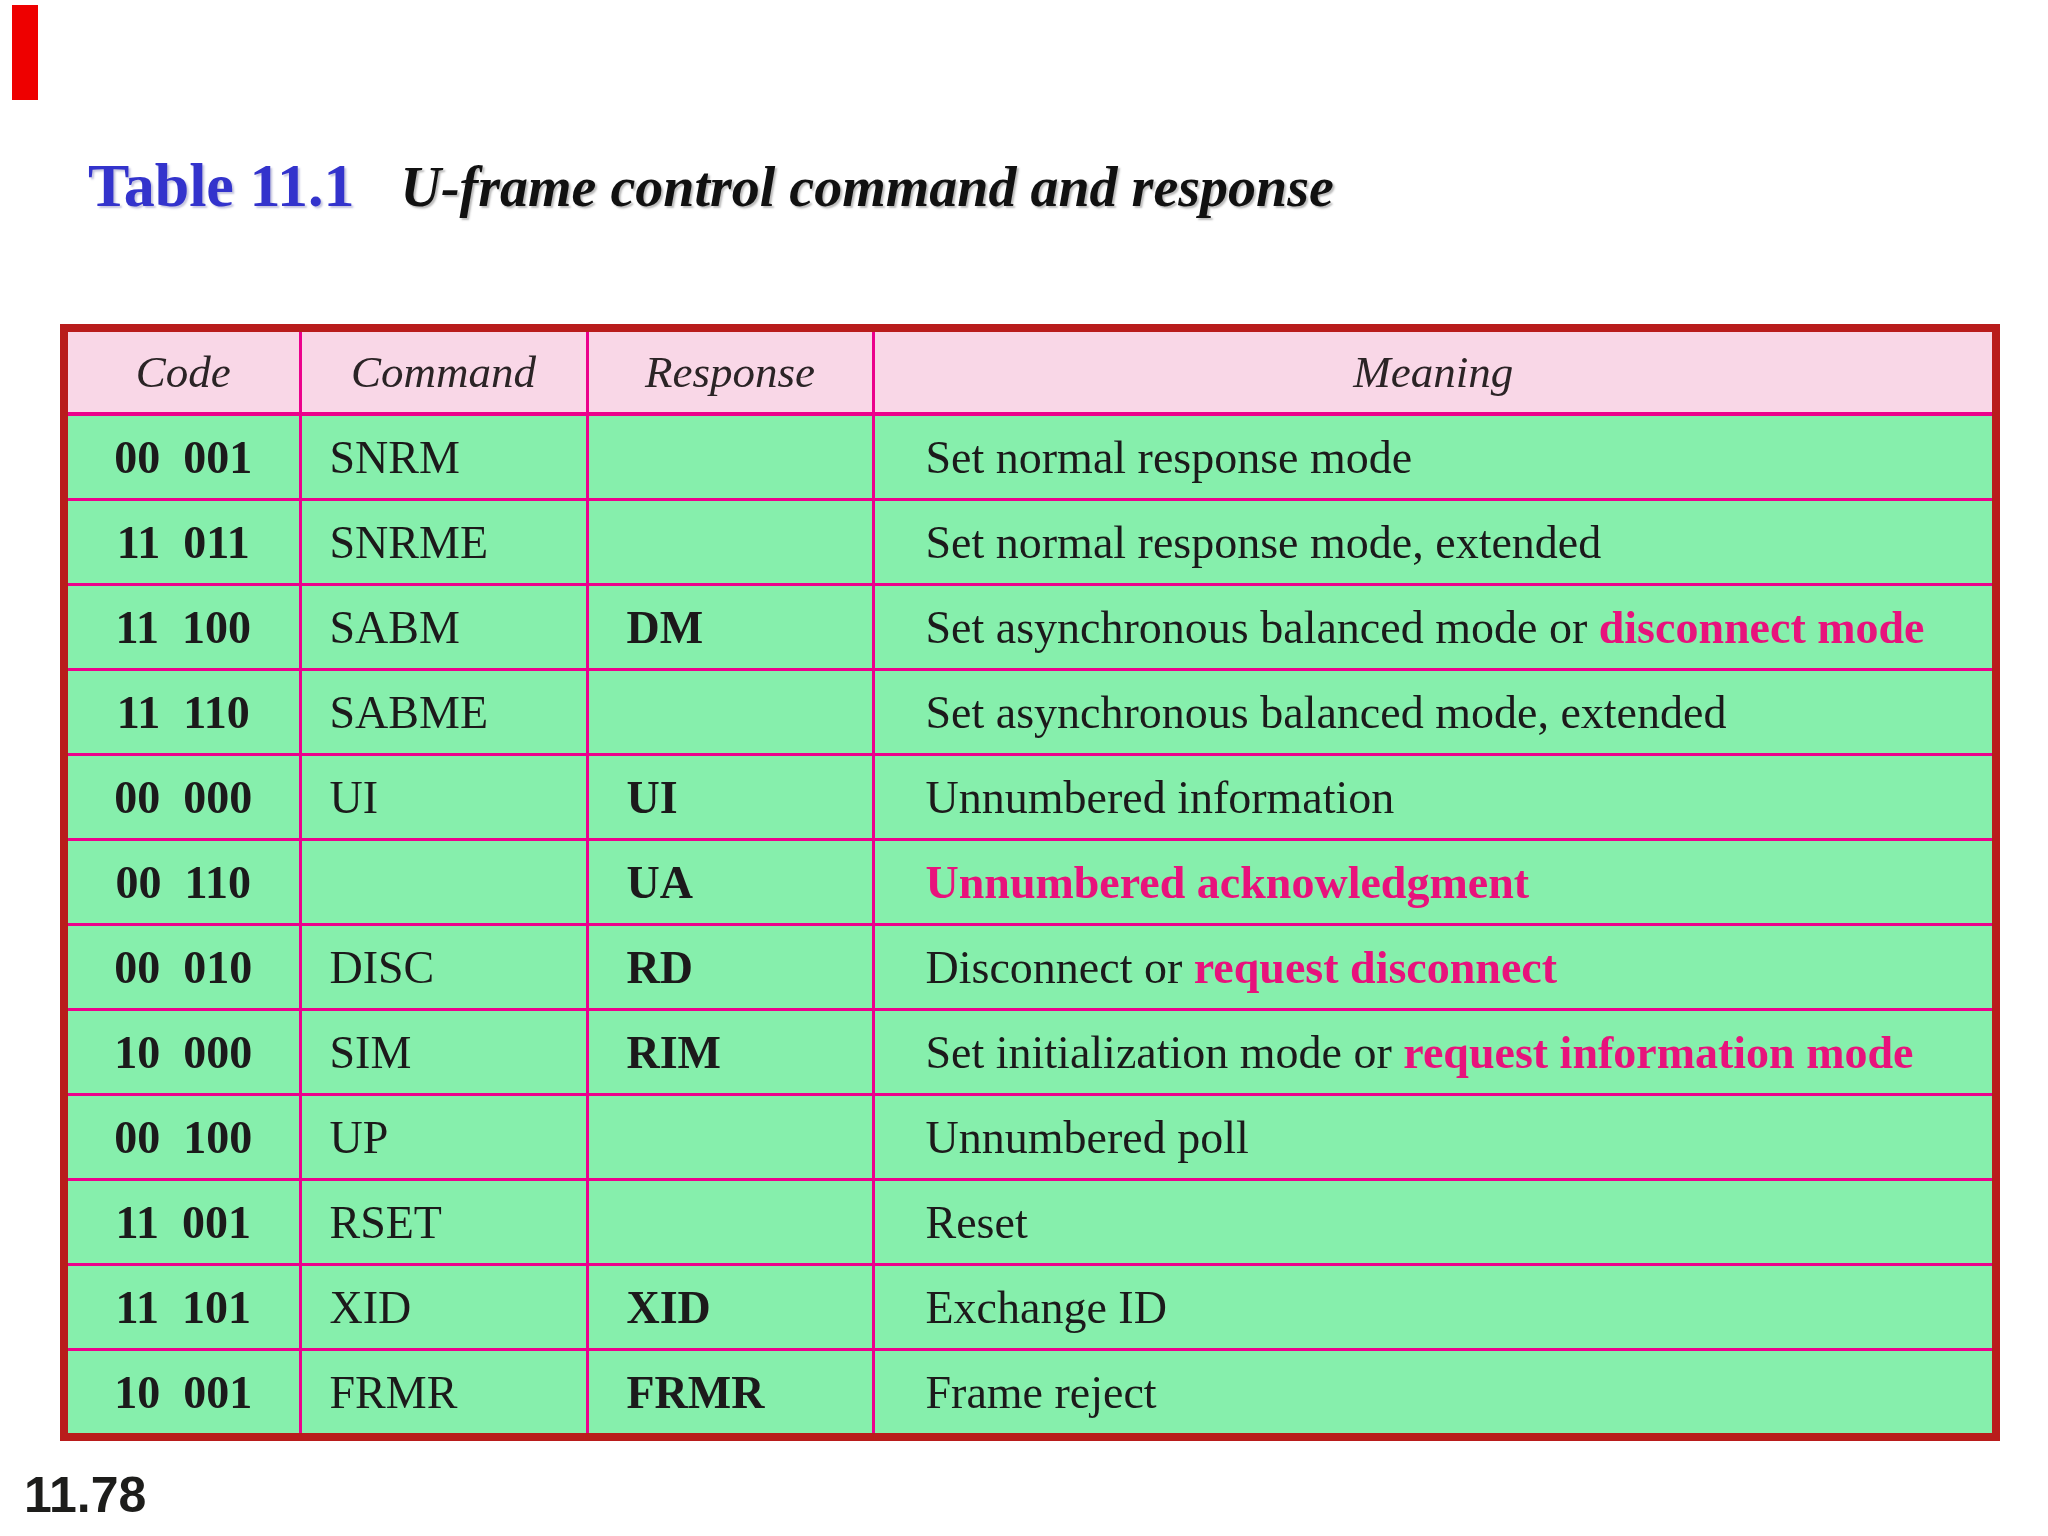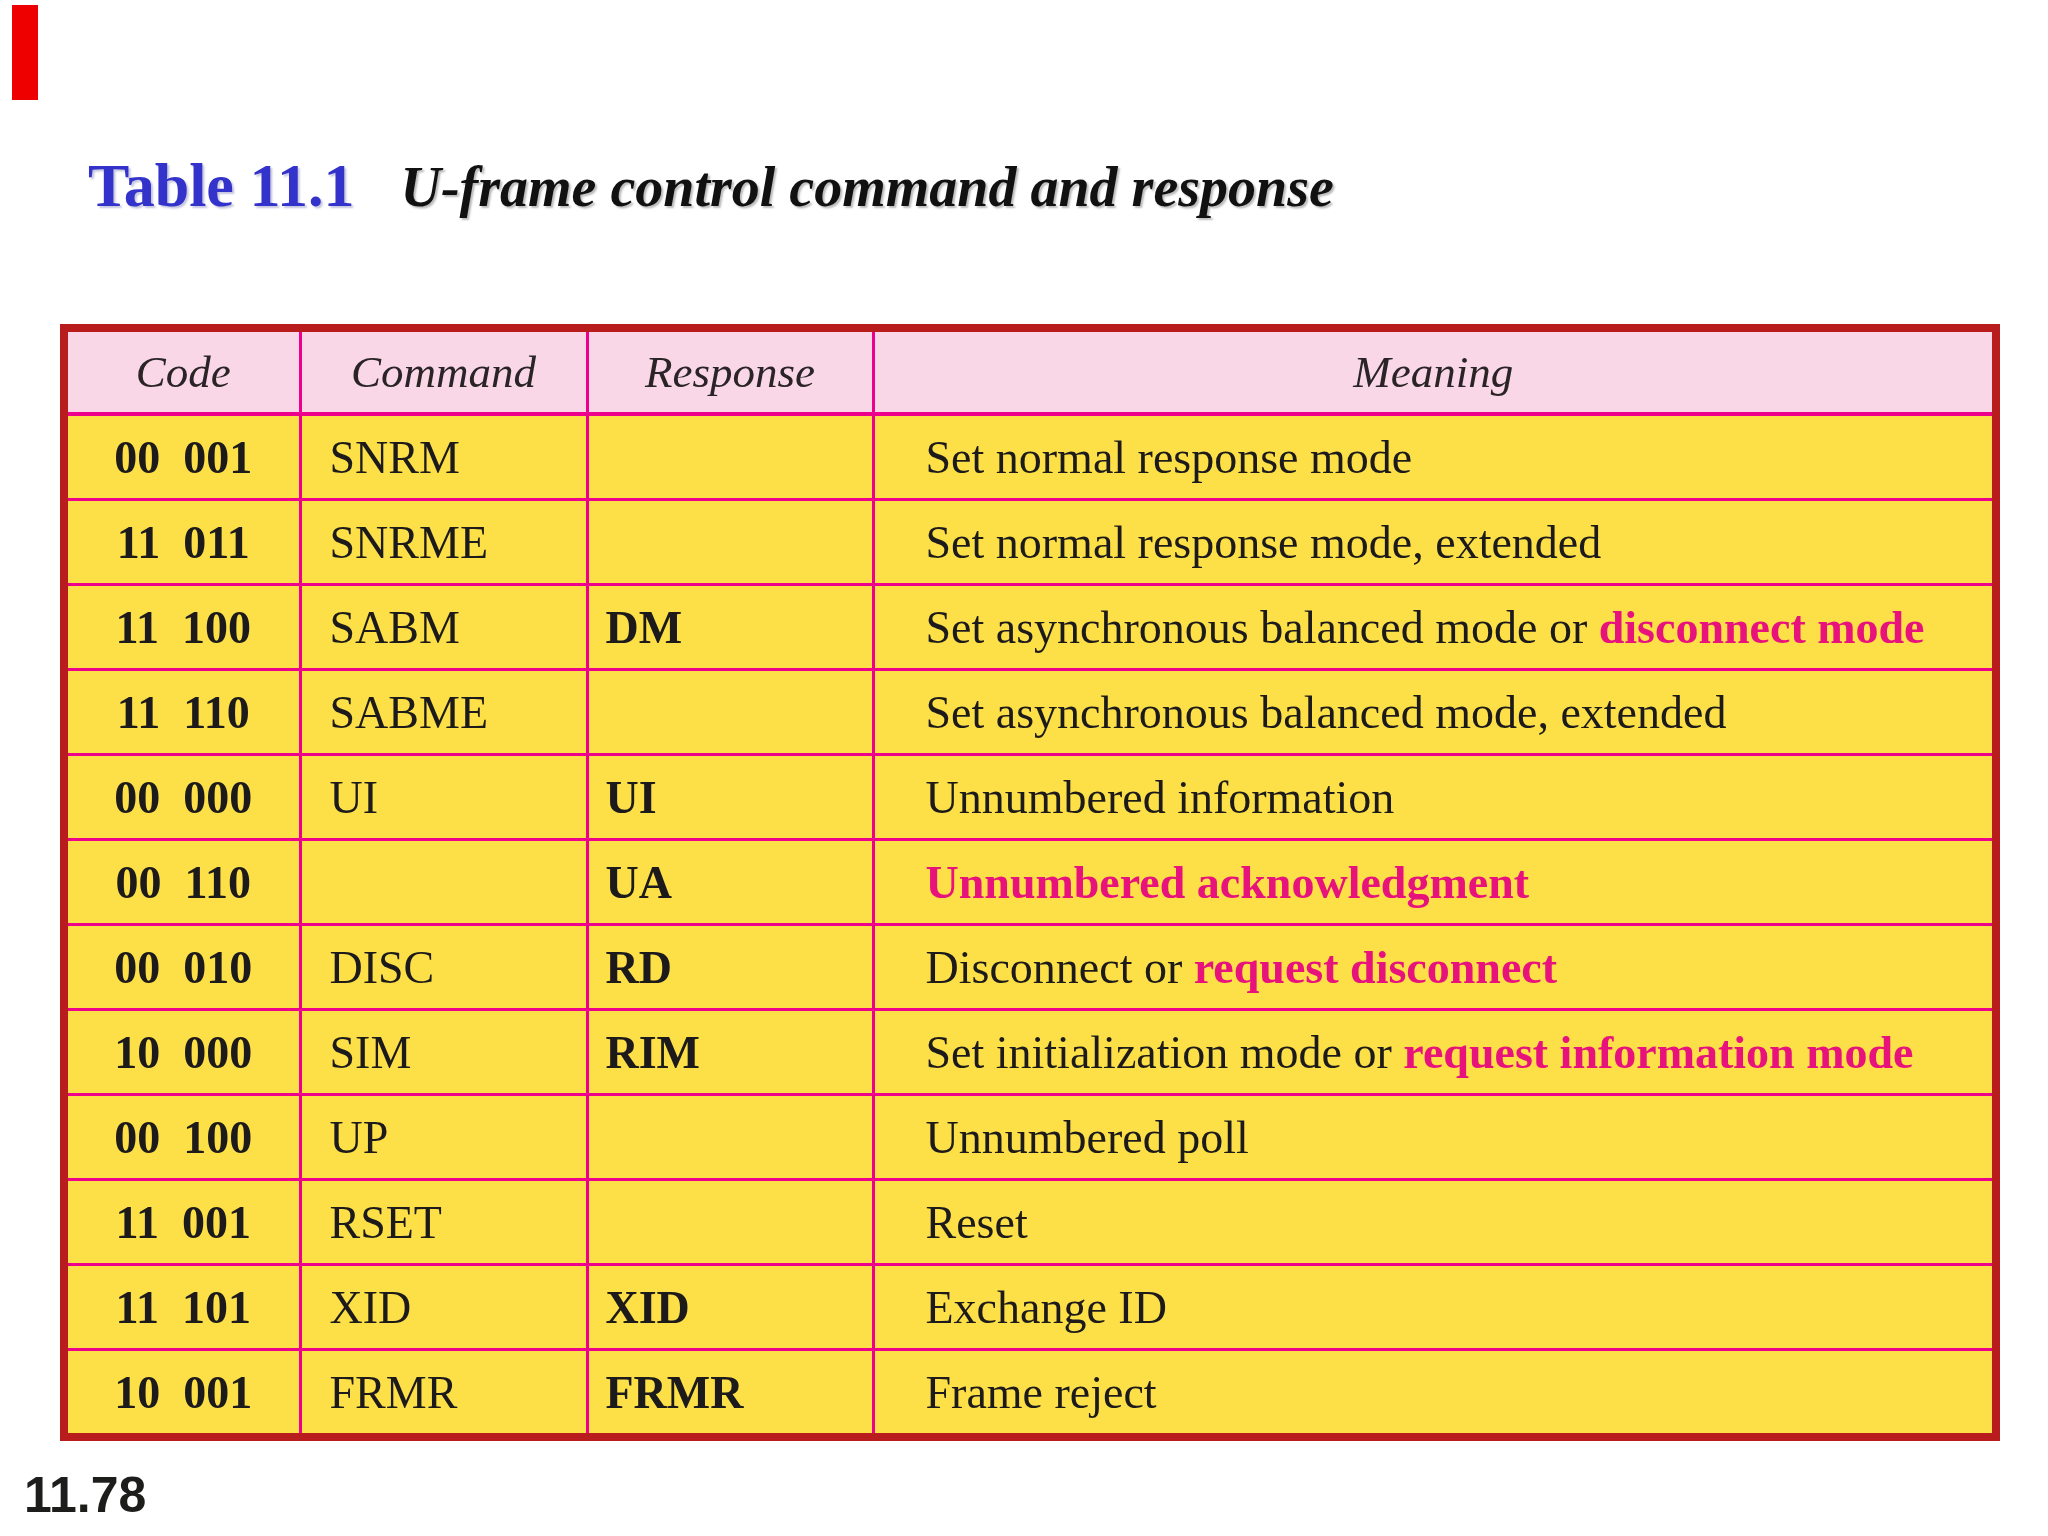--- a/index.html
+++ b/index.html
@@ -74,31 +74,31 @@
     font-weight: normal;
     font-style: italic;
     color: #2b2426;
     font-size: 45px;
     text-align: center;
     border-bottom-width: 4px;
   }
   table.uframe td {
     height: 80px;
     color: #1c1a1b;
-    background: #fde047;
+    background: #86efac;
   }
   td.code {
     text-align: center;
     color: #e8127c;
     font-weight: bold;
     white-space: pre;
   }
   td.cmd { padding-left: 28px; }
   td.resp {
-    padding-left: 17px;
+    padding-left: 38px;
     color: #e8127c;
     font-weight: bold;
   }
   td.meaning { padding-left: 51px; }
   td.meaning .hl {
     color: #e8127c;
     font-weight: bold;
   }
   .page-number {
     position: absolute;

